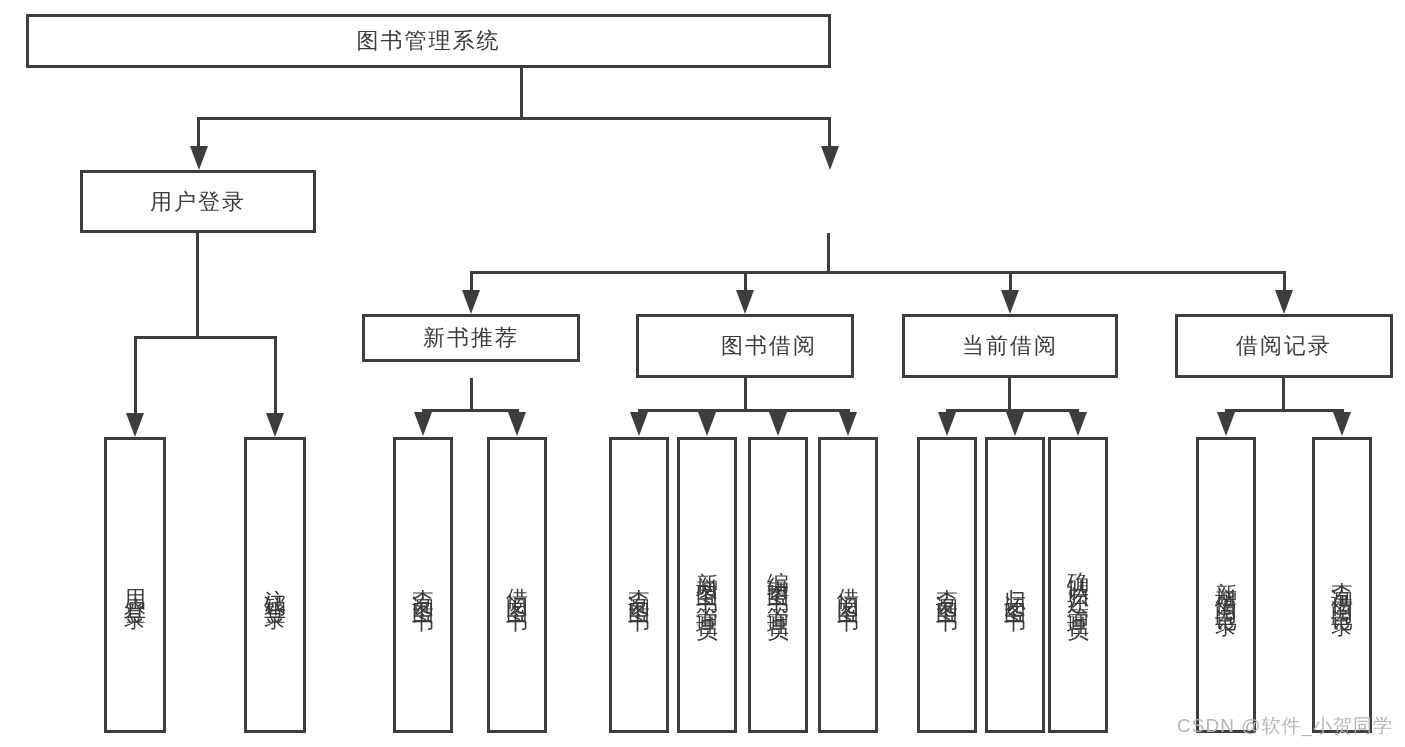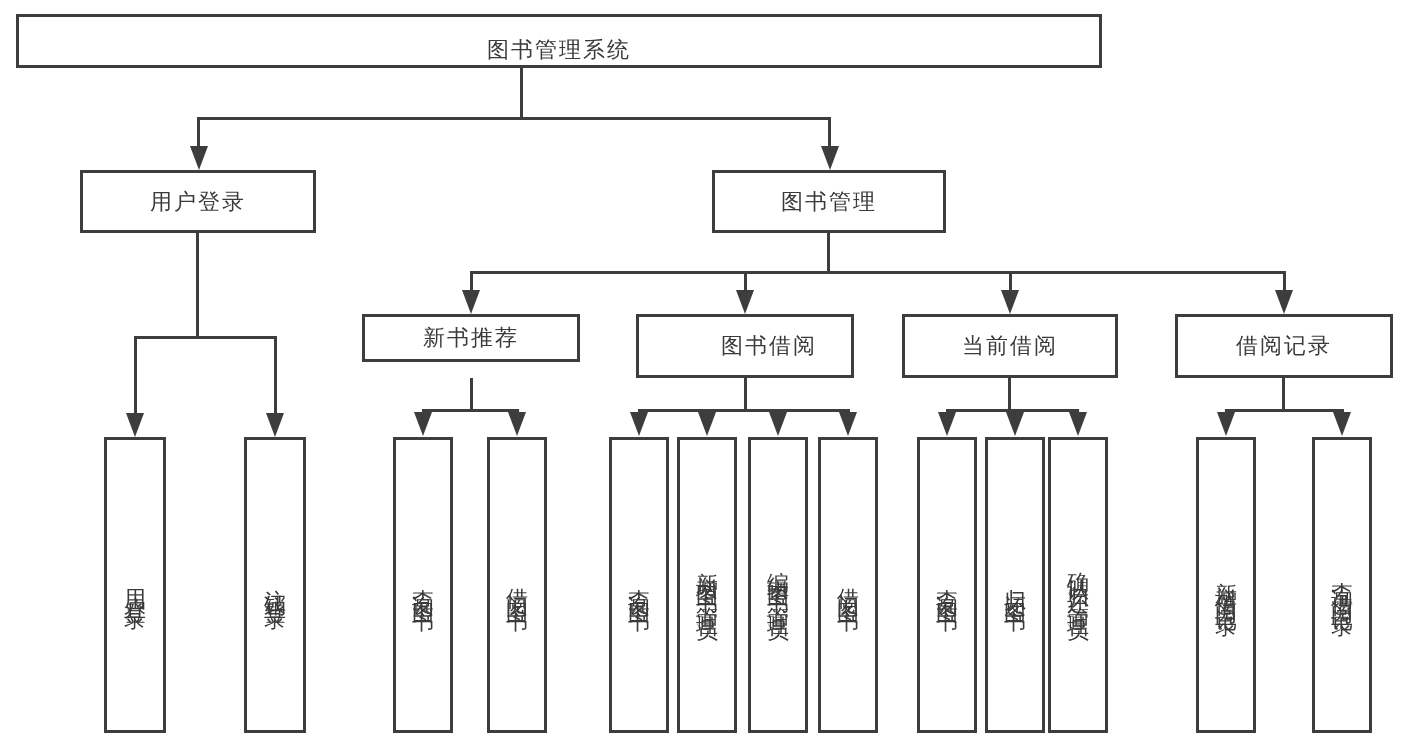--- a/index.html
+++ b/index.html
@@ -49,29 +49,26 @@
     color:#b5b5b5;
     letter-spacing:1px;
     white-space:nowrap;
   }
 </style>
 </head>
 <body>
 
 <div class="stage">
 
-  <div class="node hnode" style="left:16px;top:14px;width:1086px;height:54px;align-items:flex-end;">
+  <div class="node hnode" style="left:26px;top:14px;width:805px;height:54px;">
     <span>图书管理系统</span>
   </div>
 
   <div class="node hnode" style="left:80px;top:170px;width:236px;height:63px;">
     <span>用户登录</span>
-  </div>
-  <div class="node hnode" style="left:712px;top:170px;width:234px;height:63px;">
-    <span>图书管理</span>
   </div>
 
   <div class="node hnode" style="left:362px;top:314px;width:218px;height:48px;">
     <span>新书推荐</span>
   </div>
   <div class="node hnode" style="left:636px;top:314px;width:218px;height:64px;padding-left:48px;">
     <span>图书借阅</span>
   </div>
   <div class="node hnode" style="left:1175px;top:314px;width:218px;height:64px;">
     <span>借阅记录</span>
@@ -161,14 +158,15 @@
   <div class="line" style="left:946px;top:409px;width:133px;height:3px;"></div>
   <div class="arrow" style="left:938px;top:412px;"></div>
   <div class="arrow" style="left:1006px;top:412px;"></div>
   <div class="arrow" style="left:1069px;top:412px;"></div>
 
   <div class="line" style="left:1282px;top:378px;width:3px;height:33px;"></div>
   <div class="line" style="left:1225px;top:409px;width:119px;height:3px;"></div>
   <div class="arrow" style="left:1217px;top:412px;"></div>
   <div class="arrow" style="left:1333px;top:412px;"></div>
 
+  <div class="watermark">CSDN @软件_小贺同学</div>
 
 </div>
 
 </body></html>

